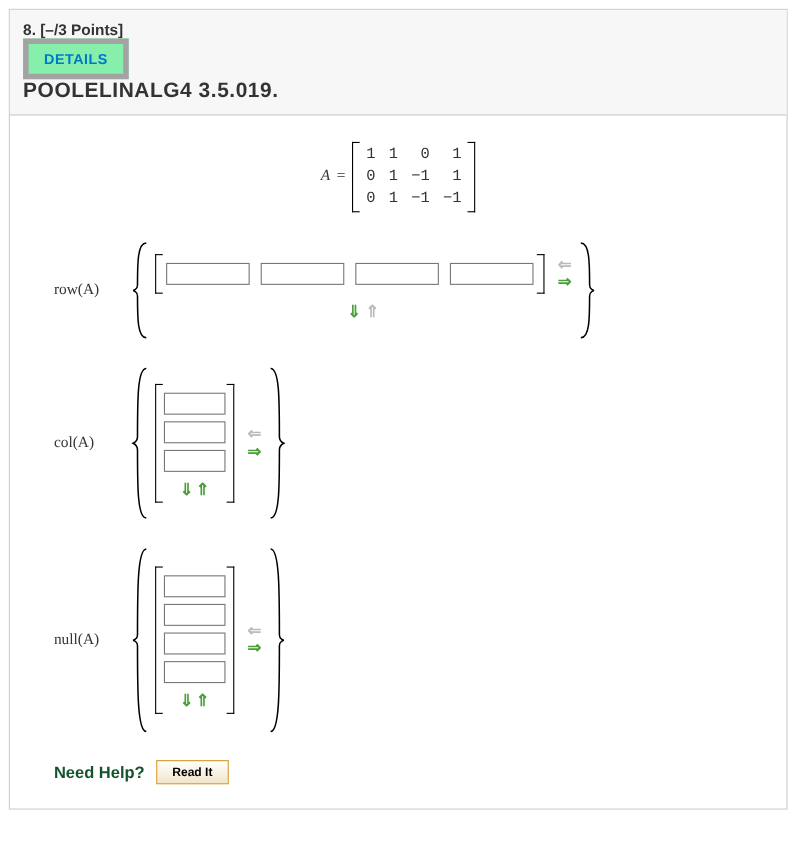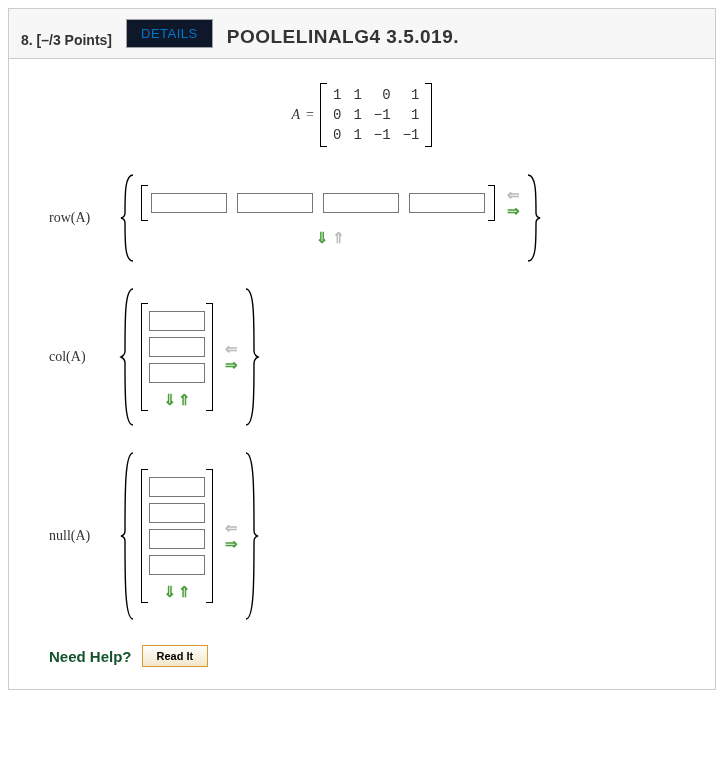--- a/index.html
+++ b/index.html
@@ -12,31 +12,31 @@
   }
   .question-container {
     border: 1px solid #ccc;
     width: 708px;
     box-sizing: border-box;
   }
   .header-bar {
     border-bottom: 1px solid #ccc;
     padding: 10px 12px;
     display: flex;
-    align-items: flex-end;
-    gap: 14px;
+    align-items: flex-start;
     background: #f7f7f7;
+    flex-direction: column;
   }
   .details-btn {
-    border: 1px solid #a3a3a3;
+    border: 5px solid #a3a3a3;
     color: #0077c8;
-    font-weight: normal;
+    font-weight: bold;
     font-size: 13px;
     padding: 6px 14px;
-    background: #0f172a;
+    background: #86efac;
     cursor: pointer;
     letter-spacing: .5px;
   }
   .ref-code {
     font-weight: bold;
     font-size: 19px;
     letter-spacing: .5px;
   }
   .body {
     padding: 18px 40px 22px 40px;

